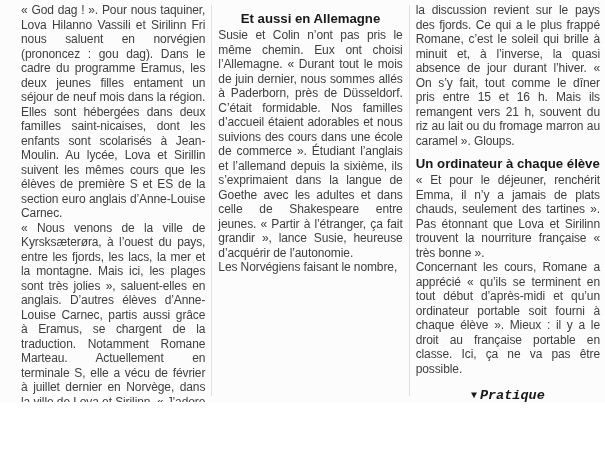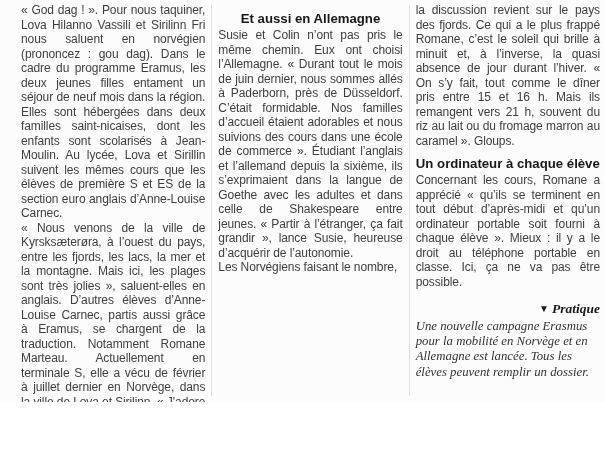--- a/index.html
+++ b/index.html
@@ -41,27 +41,27 @@
   .col h3 {
     margin: 8px 0 2px 0;
     font-size: 13.2px;
     line-height: 15px;
     font-weight: bold;
     color: var(--head, #191919);
     text-align: center;
   }
   .col h4 {
     margin: 12px 0 2px 0;
-    font-family: Liberation Serif, serif;
+    font-family: Liberation Mono, monospace;
     font-style: italic;
     font-weight: bold;
     font-size: 13.5px;
     line-height: 15px;
     color: var(--head, #191919);
-    text-align: right;
+    text-align: center;
   }
   .col h4 .tri {
     font-style: normal;
     font-size: 10px;
     margin-right: 3px;
     position: relative;
     top: -1px;
     color: var(--head, #191919);
   }
   .col p.pratique {
@@ -85,17 +85,18 @@
   <div class="rule"></div>
   <div class="col">
       <h3>Et aussi en Allemagne</h3>
       <p>Susie et Colin n’ont pas pris le même chemin. Eux ont choisi l’Allemagne. « Durant tout le mois de juin dernier, nous sommes allés à Paderborn, près de Düsseldorf. C’était formidable. Nos familles d’accueil étaient adorables et nous suivions des cours dans une école de commerce ». Étudiant l’anglais et l’allemand depuis la sixième, ils s’exprimaient dans la langue de Goethe avec les adultes et dans celle de Shakespeare entre jeunes. « Partir à l’étranger, ça fait grandir », lance Susie, heureuse d’acquérir de l’autonomie.</p>
       <p>Les Norvégiens faisant le nombre,</p>
     </div>
   <div class="rule"></div>
   <div class="col">
       <p>la discussion revient sur le pays des fjords. Ce qui a le plus frappé Romane, c’est le soleil qui brille à minuit et, à l’inverse, la quasi absence de jour durant l’hiver. « On s’y fait, tout comme le dîner pris entre 15 et 16 h. Mais ils remangent vers 21 h, souvent du riz au lait ou du fromage marron au caramel ». Gloups.</p>
       <h3>Un ordinateur à chaque élève</h3>
-      <p>Concernant les cours, Romane a apprécié « qu’ils se terminent en tout début d’après-midi et qu’un ordinateur portable soit fourni à chaque élève ». Mieux : il y a le droit au téléphone portable en classe. Ici, ça ne va pas être possible.</p>
+      <p>« Et pour le déjeuner, renchérit Emma, il n’y a jamais de plats chauds, seulement des tartines ». Pas étonnant que Lova et Sirilinn trouvent la nourriture française « très bonne ».</p>
+      <p>Concernant les cours, Romane a apprécié « qu’ils se terminent en tout début d’après-midi et qu’un ordinateur portable soit fourni à chaque élève ». Mieux : il y a le droit au française portable en classe. Ici, ça ne va pas être possible.</p>
       <h4><span class="tri">▼</span><span>Pratique</span></h4>
       <p class="pratique">Une nouvelle campagne Erasmus pour la mobilité en Norvège et en Allemagne est lancée. Tous les élèves peuvent remplir un dossier.</p>
     </div>
 </div>
 
 </body></html>

